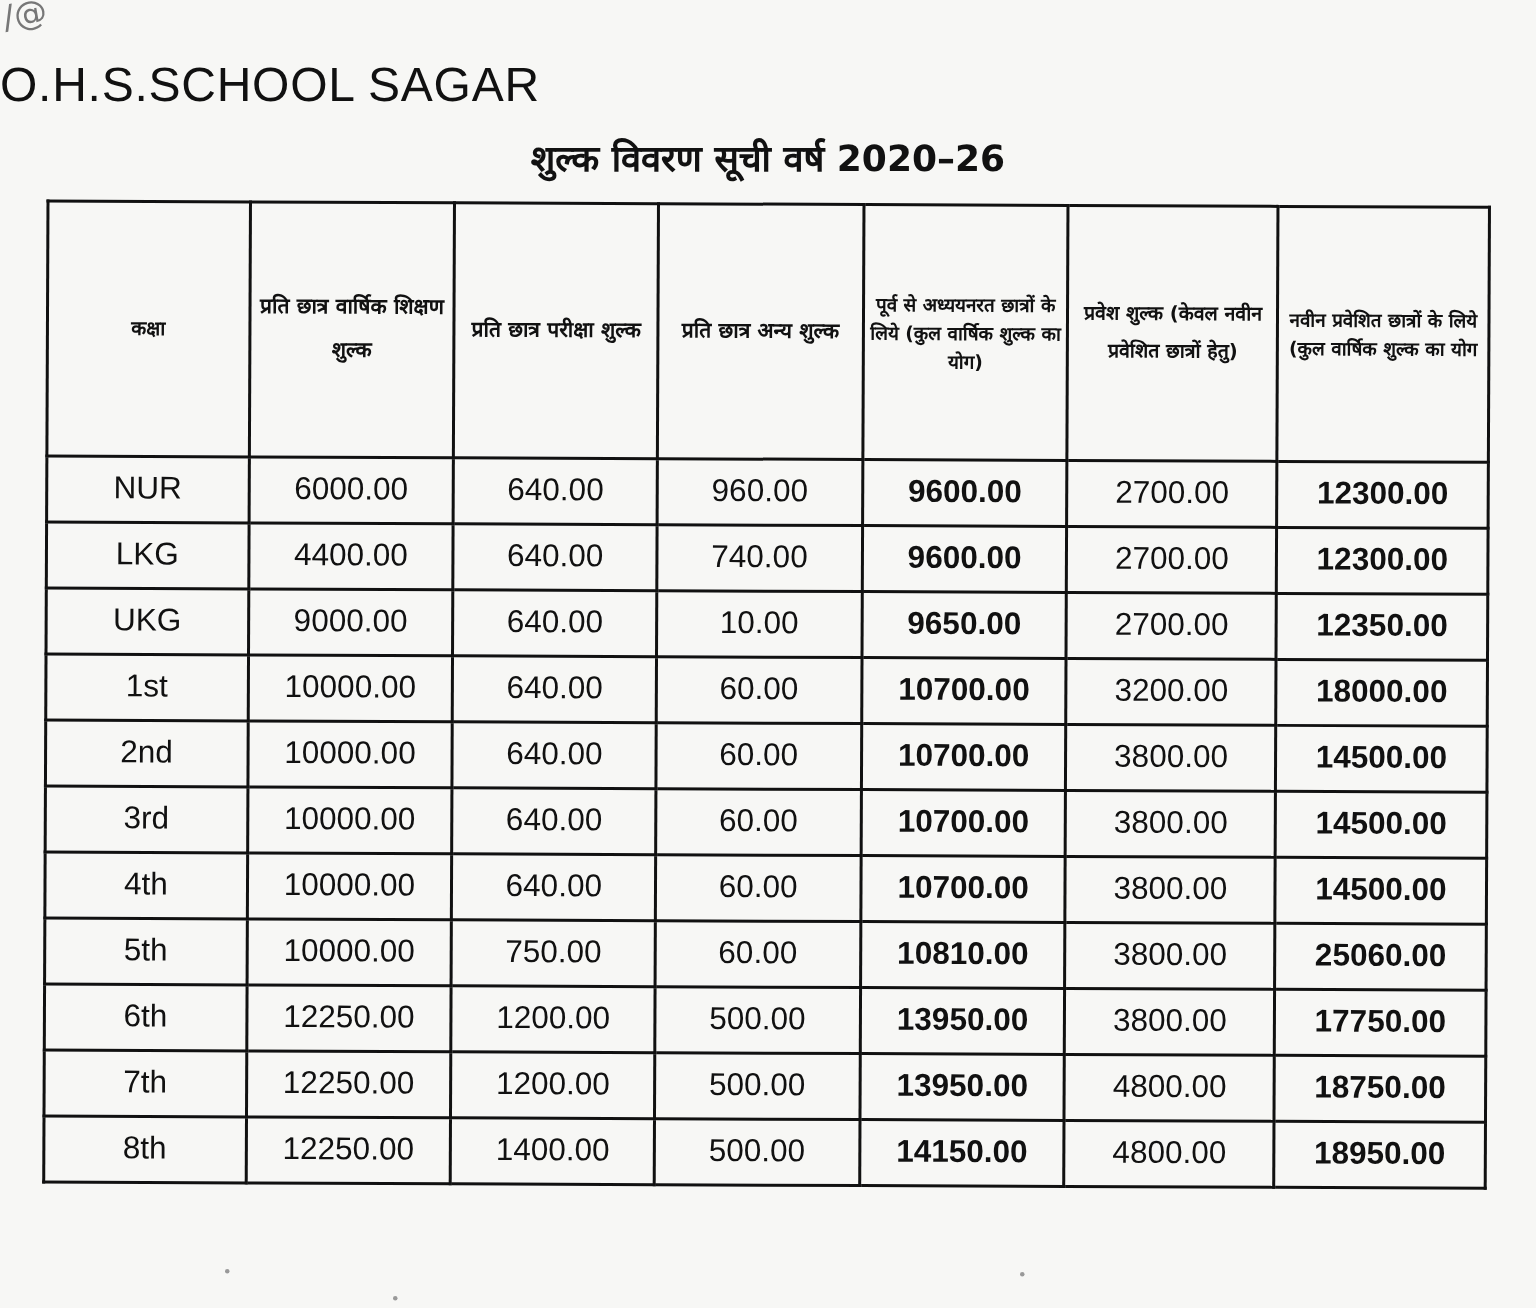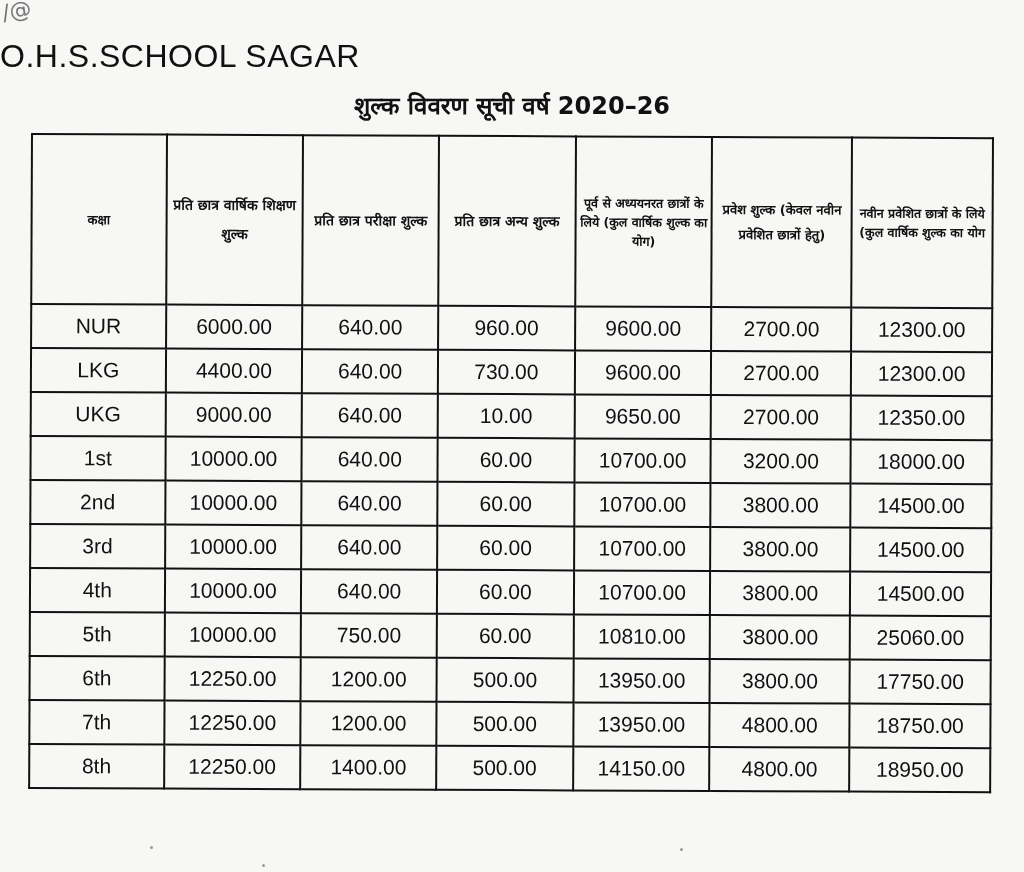--- a/index.html
+++ b/index.html
@@ -36,21 +36,21 @@
   table.fees th {
     height: 168px; font-weight: 700;
     font-family: "DejaVu Sans", sans-serif; color: #111;
   }
   th.h-lg { font-size: 14px; line-height: 29px; }
   th.h-sm { font-size: 12.5px; line-height: 19px; padding: 0 4px; }
   th.h-md { font-size: 13px; line-height: 25px; }
   table.fees td {
     height: 42px; font-size: 21px;
   }
-  td.bold { font-weight: 400; }
+  td.bold { font-weight: 700; }
   col.c0 { width: 135px; }
   col.c1 { width: 137px; }
   col.c2 { width: 136px; }
   col.c3 { width: 137px; }
   col.c4 { width: 137px; }
   col.c5 { width: 140px; }
   col.c6 { width: 141px; }
   .dot { position: absolute; width: 3px; height: 3px; background:#999; border-radius: 50%; }
 </style>
 </head>
@@ -89,21 +89,21 @@
         <td>640.00</td>
         <td>960.00</td>
         <td class="bold">9600.00</td>
         <td>2700.00</td>
         <td class="bold">12300.00</td>
       </tr>
       <tr>
         <td>LKG</td>
         <td>4400.00</td>
         <td>640.00</td>
-        <td>730.00</td>
+        <td>740.00</td>
         <td class="bold">9600.00</td>
         <td>2700.00</td>
         <td class="bold">12300.00</td>
       </tr>
       <tr>
         <td>UKG</td>
         <td>9000.00</td>
         <td>640.00</td>
         <td>10.00</td>
         <td class="bold">9650.00</td>

